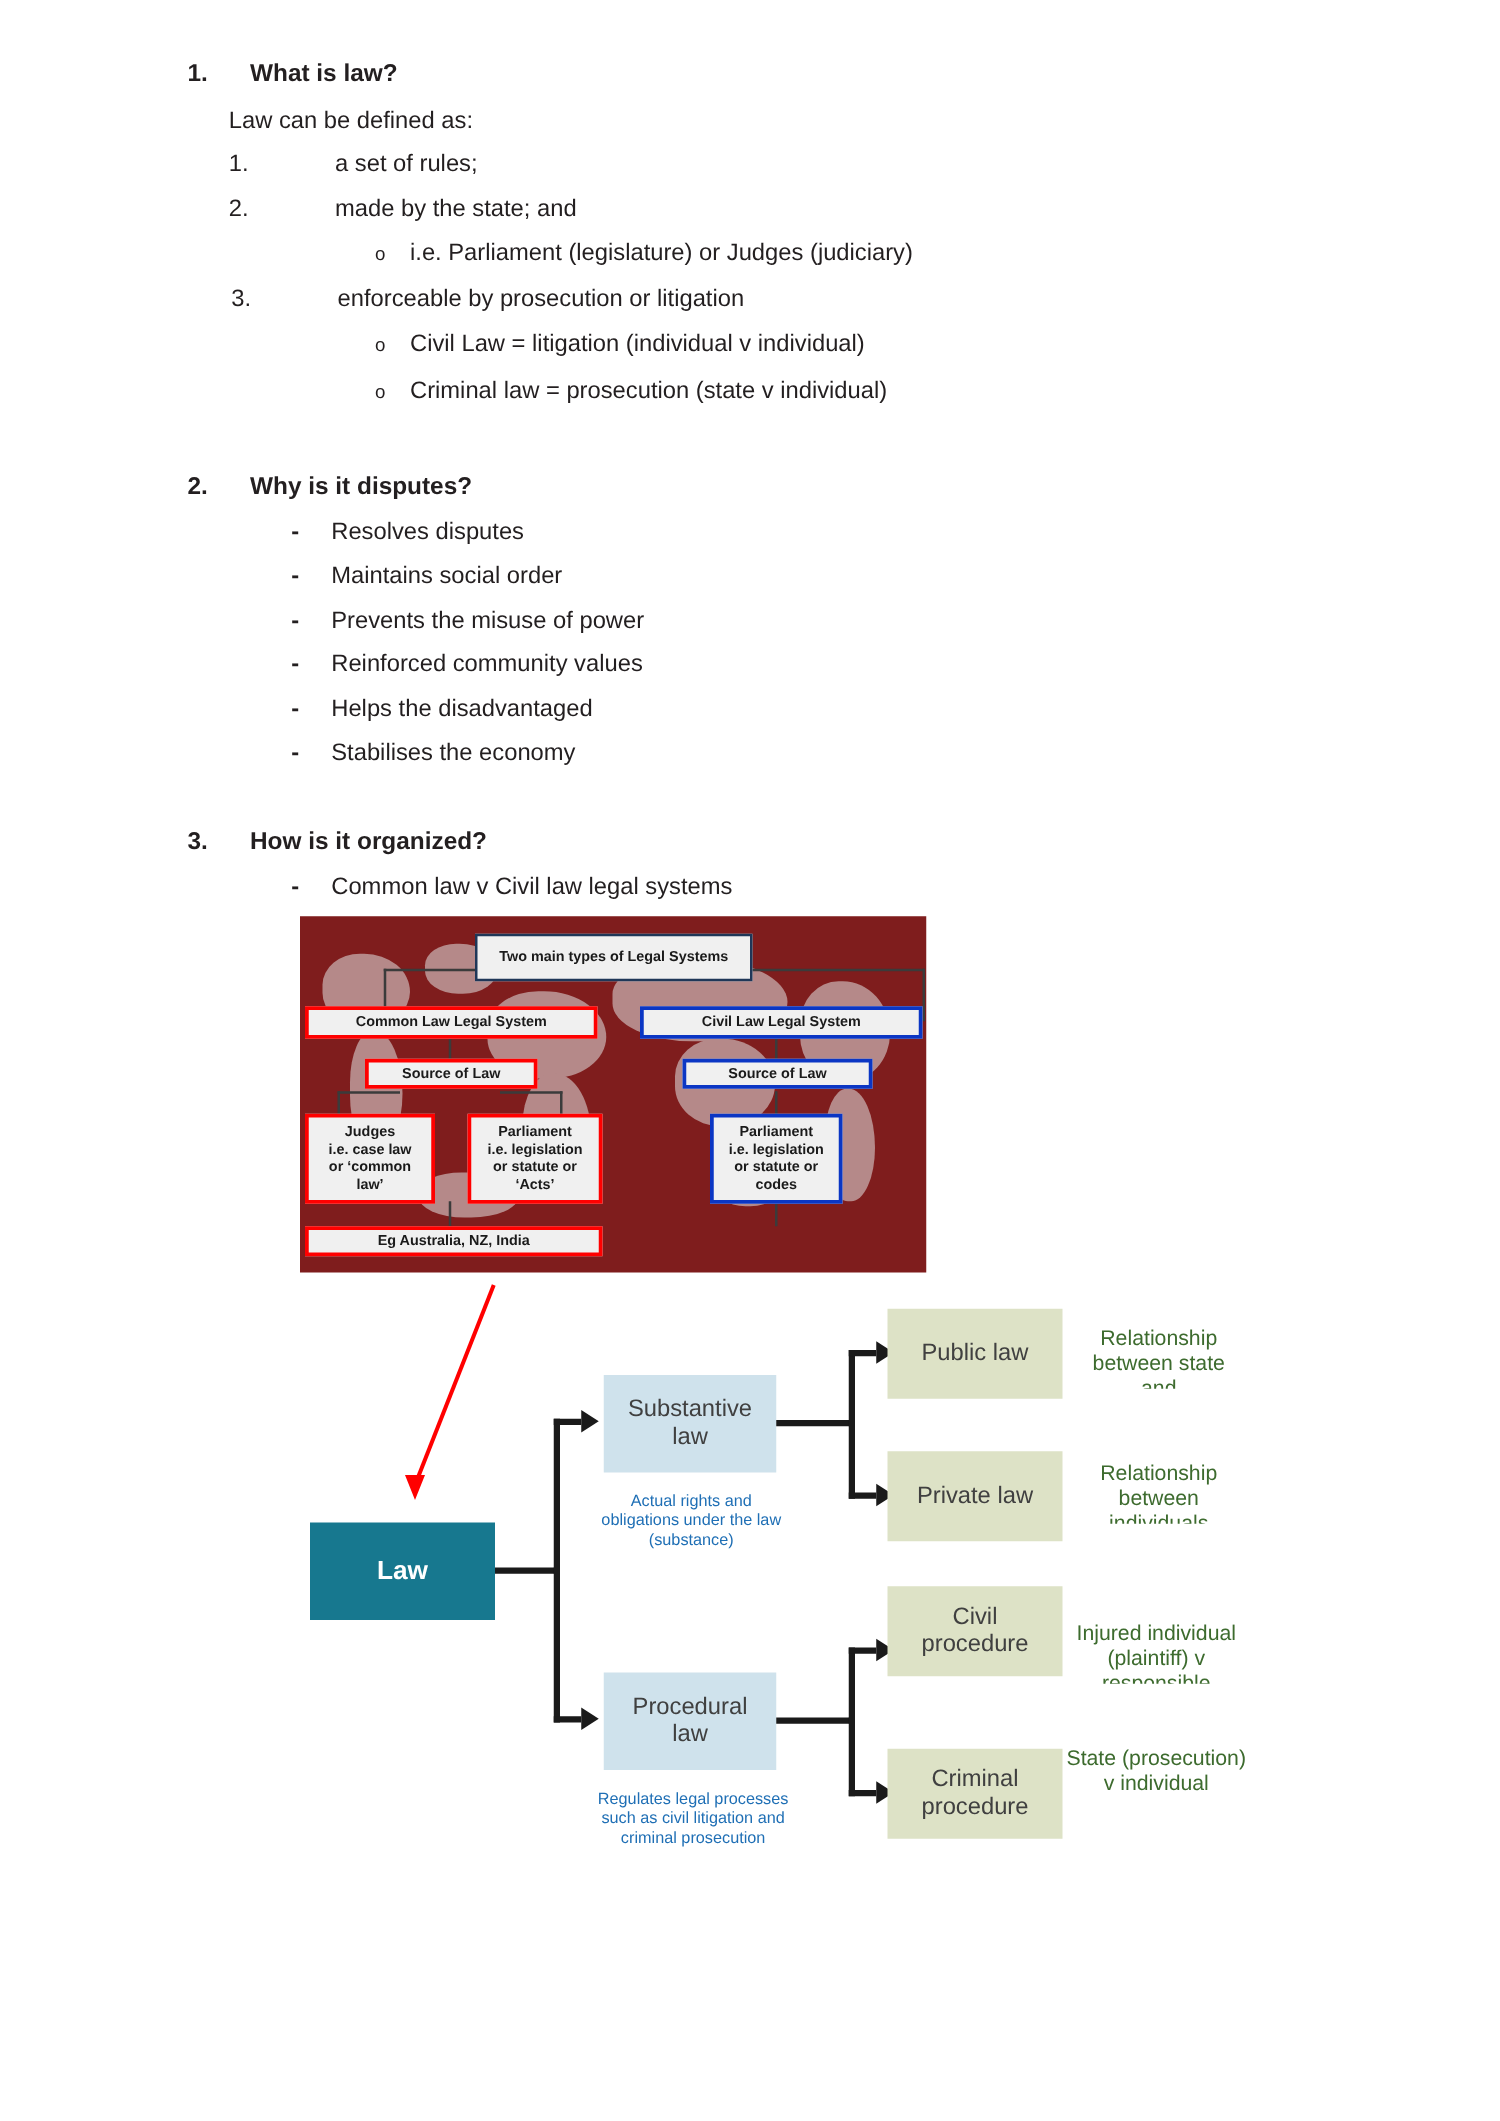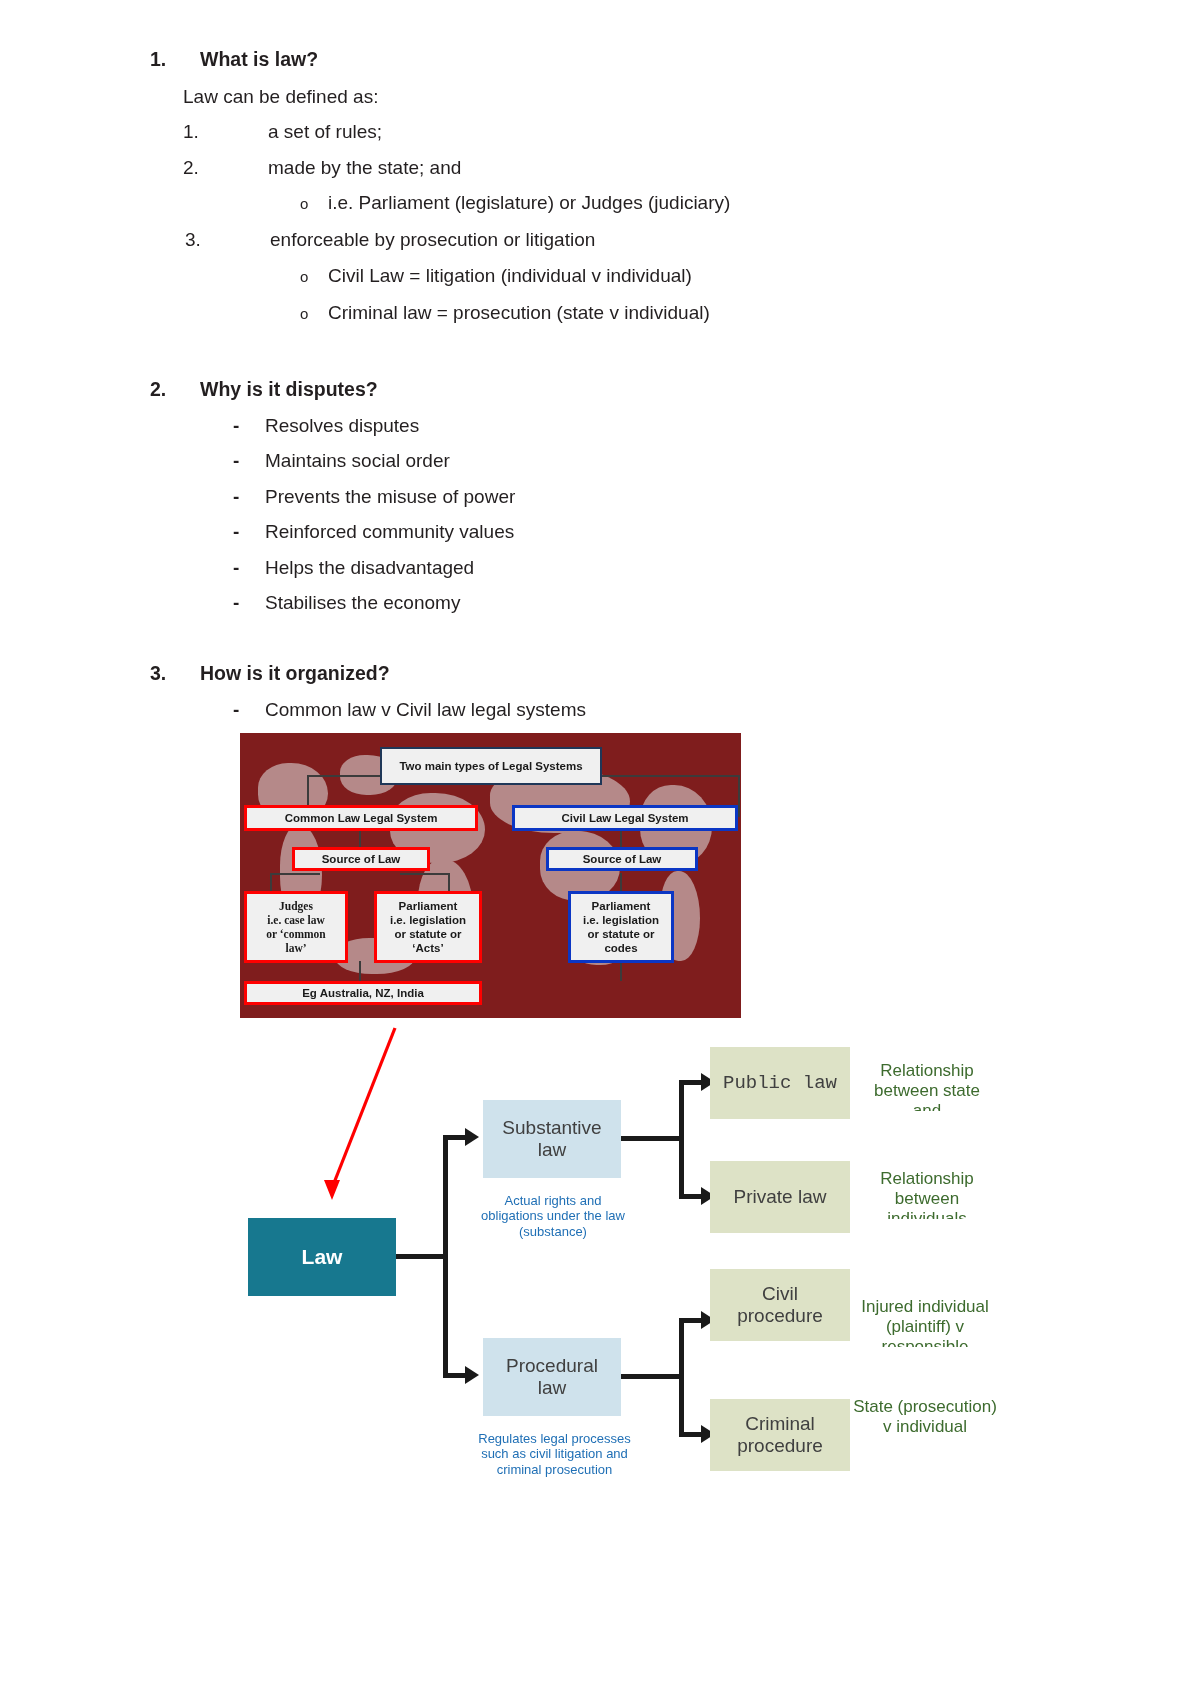--- a/index.html
+++ b/index.html
@@ -200,21 +200,21 @@
     <div class="ls-box navy" style="left:140px; top:14px; width:222px; height:38px;">
       <span>Two main types of Legal Systems</span>
     </div>
 
     <div class="ls-box red" style="left:4px; top:72px; width:234px; height:26px;">
       <span>Common Law Legal System</span>
     </div>
     <div class="ls-box red" style="left:52px; top:114px; width:138px; height:24px;">
       <span>Source of Law</span>
     </div>
-    <div class="ls-box red" style="left:4px; top:158px; width:104px; height:72px; white-space:pre-line;font-family:Liberation Serif, serif;">
+    <div class="ls-box red" style="left:4px; top:158px; width:104px; height:72px; white-space:pre-line;">
       <span>Judges
 i.e. case law
 or ‘common
 law’</span>
     </div>
     <div class="ls-box red" style="left:134px; top:158px; width:108px; height:72px; white-space:pre-line;">
       <span>Parliament
 i.e. legislation
 or statute or
 ‘Acts’</span>
@@ -287,21 +287,21 @@
     <div class="lt-arrow" style="left:461px; top:152px;"></div>
 
     <div class="lt-line" style="left:381px; top:339px; width:62px; height:5px;"></div>
     <div class="lt-line" style="left:439px; top:283px; width:5px;  height:61px;"></div>
     <div class="lt-line" style="left:439px; top:339px; width:5px;  height:63px;"></div>
     <div class="lt-line" style="left:439px; top:283px; width:22px; height:5px;"></div>
     <div class="lt-line" style="left:439px; top:397px; width:22px; height:5px;"></div>
     <div class="lt-arrow" style="left:461px; top:276px;"></div>
     <div class="lt-arrow" style="left:461px; top:390px;"></div>
 
-    <div class="lt-box lt-green" style="left:470px; top:12px; width:140px; height:72px;font-family:Liberation Mono, monospace;">
+    <div class="lt-box lt-green" style="left:470px; top:12px; width:140px; height:72px;">
       <span>Public law</span>
     </div>
     <div class="lt-note" style="left:622px; top:26px; width:130px; height:50px;">Relationship between state and</div>
 
     <div class="lt-box lt-green" style="left:470px; top:126px; width:140px; height:72px;">
       <span>Private law</span>
     </div>
     <div class="lt-note" style="left:622px; top:134px; width:130px; height:50px;">Relationship between individuals</div>
 
     <div class="lt-box lt-green" style="left:470px; top:234px; width:140px; height:72px; white-space:pre-line;">

